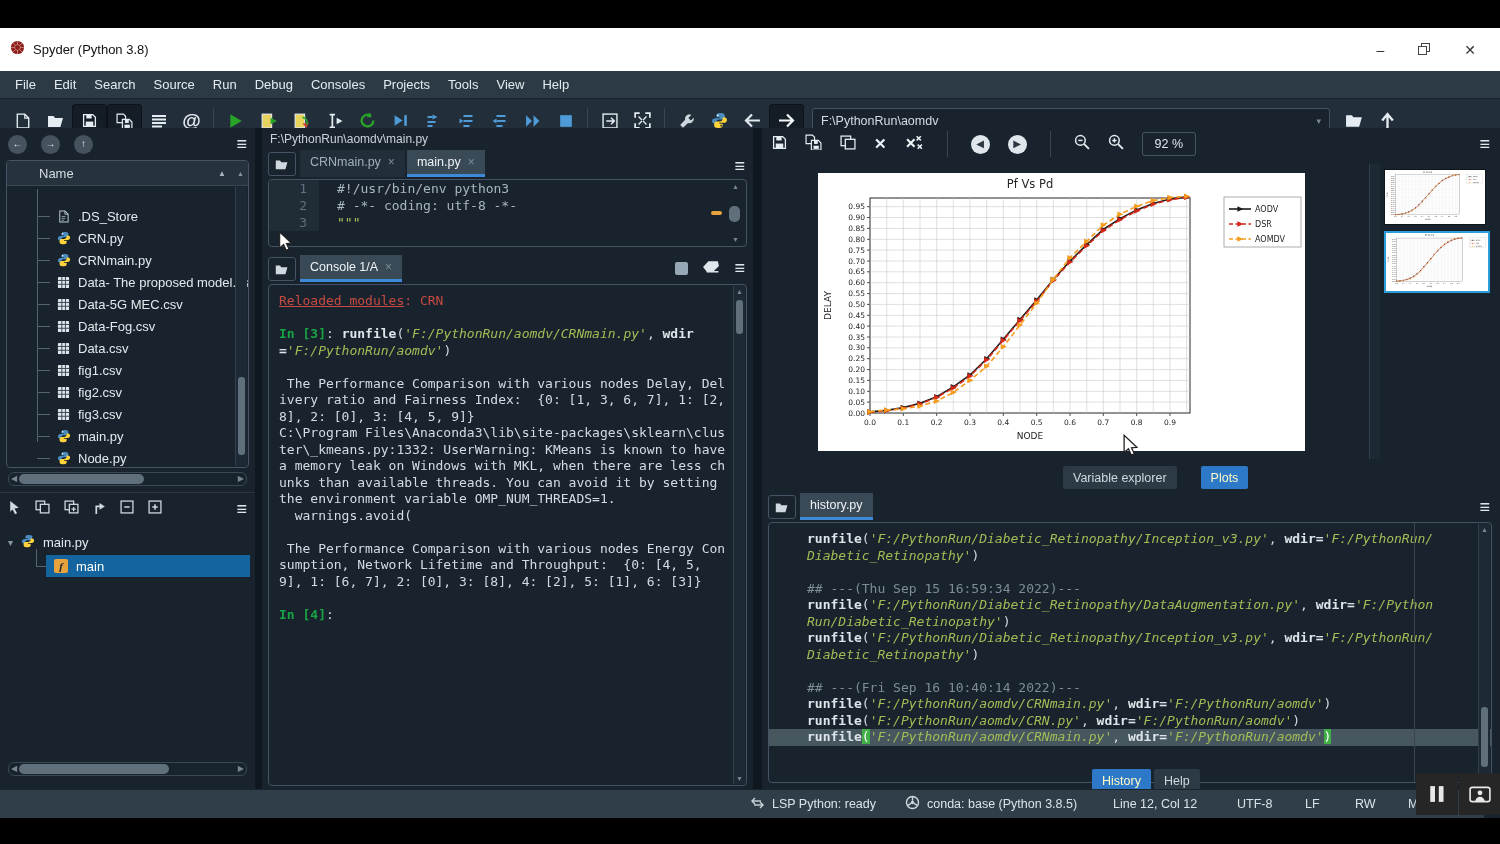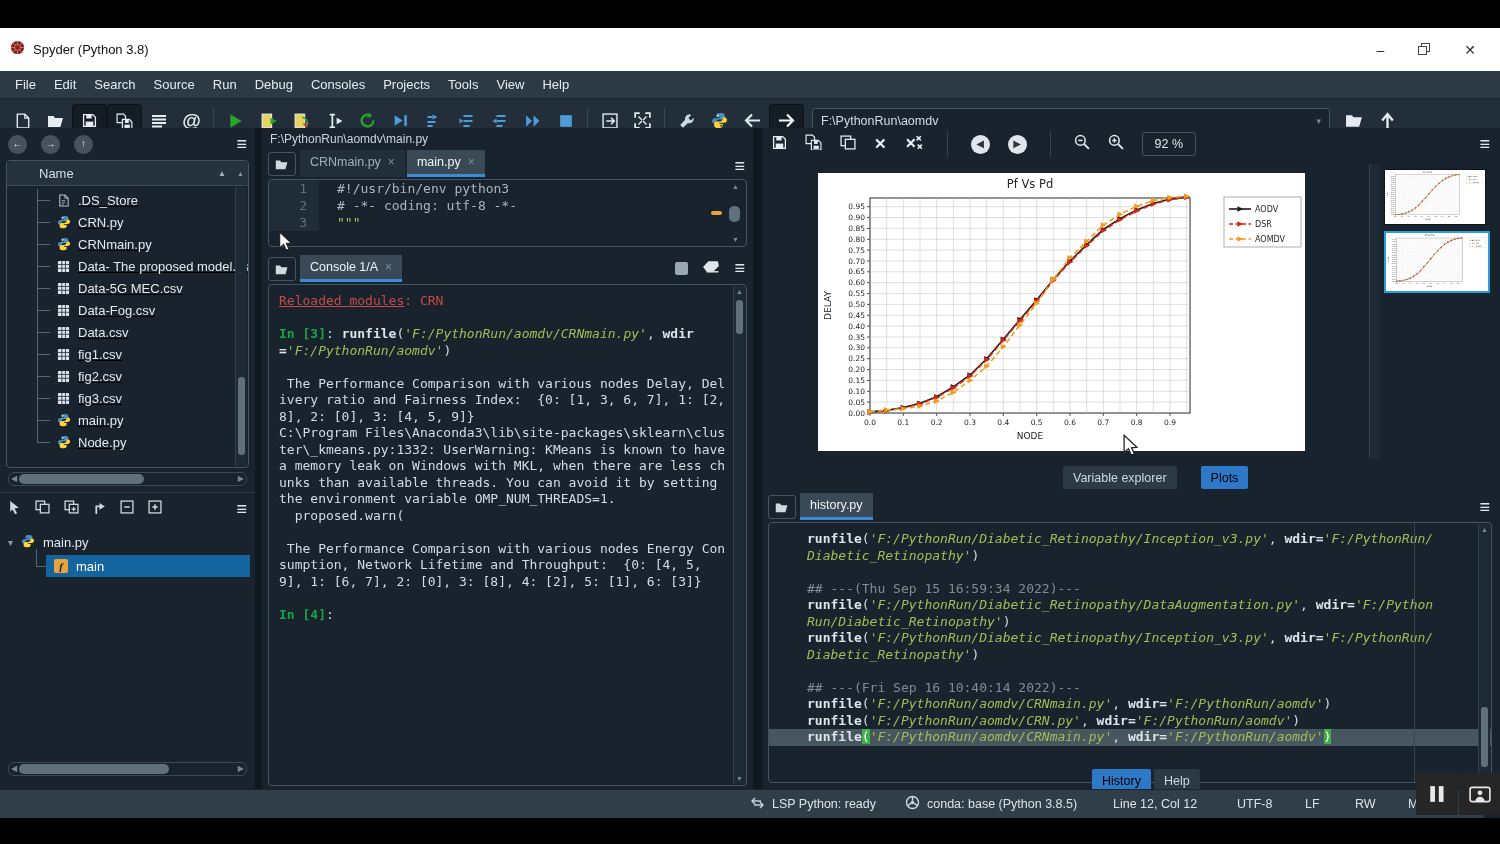--- a/index.html
+++ b/index.html
@@ -31,21 +31,21 @@
   .ptool{height:32px;display:flex;align-items:center;padding:0 8px;gap:14px;flex:0 0 auto;}
   .circ{width:19px;height:19px;border-radius:50%;background:#46535e;display:flex;align-items:center;justify-content:center;
     color:#e8eef3;font-size:10px;line-height:10px;}
   .hamb{margin-left:auto;color:#dfe7ec;font-size:18px;font-weight:bold;line-height:14px;}
   .files-table{margin:0 6px;border:1px solid #455364;border-radius:4px;height:306px;position:relative;
     background:#19232d;overflow:hidden;flex:0 0 auto;}
   .fhead{height:24px;background:#26323d;border-bottom:1px solid #3a4754;display:flex;align-items:center;
     color:#d5dde2;font-size:13px;padding-left:32px;position:relative;}
   .fhead .sort{position:absolute;right:22px;font-size:8px;color:#aab6bf;}
   .fhead .scrup{position:absolute;right:4px;font-size:7px;color:#8494a0;}
-  .files-list{position:relative;padding-top:3px;text-decoration:underline;}
+  .files-list{position:relative;padding-top:19px;}
   .files-list::before{content:'';position:absolute;left:30px;top:3px;height:253px;width:1px;background:#56666f;}
   .frow{height:22px;display:flex;align-items:center;padding-left:30px;}
   .frow .stub{width:13px;height:0;border-top:1px solid #56666f;margin-right:5px;flex:0 0 auto;}
   .frow .ficon{width:17px;display:flex;justify-content:center;margin-right:6px;flex:0 0 auto;}
   .frow .flabel{color:#e2e9ee;font-size:13px;white-space:nowrap;}
   .files-vscroll{position:absolute;right:1px;top:26px;bottom:1px;width:11px;background:#1d2935;border-left:1px solid #33404b;}
   .files-vscroll .thumb{position:absolute;left:2px;right:2px;top:68%;height:28%;background:#5f707c;border-radius:3px;}
   .hscroll{height:12px;margin:4px 8px 2px 8px;border:1px solid #3a4754;border-radius:6px;position:relative;flex:0 0 auto;}
   .hscroll .thumb{position:absolute;top:1px;bottom:1px;left:2px;width:120px;background:#5f707c;border-radius:5px;}
   .hscroll .arr{position:absolute;top:0;font-size:8px;color:#77868f;line-height:11px;}
@@ -101,21 +101,21 @@
   .zoombox{height:22px;border:1px solid #455364;border-radius:3px;color:#dfe7ec;font-size:12.5px;
     display:flex;align-items:center;padding:0 12px;}
   .plot-canvas{position:absolute;left:56px;top:45px;width:487px;height:278px;background:#fff;}
   .plots-vsep{position:absolute;left:607px;top:36px;width:10px;height:295px;border-left:1px solid #33404b;background:#1d2935;}
   .thumbs{position:absolute;left:622px;top:41px;width:106px;}
   .thumb-item{width:100px;height:54px;background:#fff;margin-bottom:6px;border:1px solid #0d141a;}
   .thumb-item.sel{border:2px solid #2d9cdb;width:102px;height:58px;}
   .pane-tabs{position:absolute;display:flex;gap:3px;}
   .ptab{height:23px;display:flex;align-items:center;padding:0 10px;font-size:12.5px;color:#cfd8de;
     background:#2c3a45;border-radius:2px;}
-  .ptab.active{background:#2d79c7;color:#000000;}
+  .ptab.active{background:#2d79c7;color:#fef9c3;}
   
   .hist-tabs{position:absolute;left:0;top:365px;right:0;height:27px;display:flex;align-items:flex-end;padding-left:4px;}
   .hist-tabs .hamb{position:absolute;right:10px;bottom:6px;}
   .hist-body{position:absolute;left:6px;right:8px;top:394px;height:243px;border:1px solid #455364;border-radius:4px;
     background:#19232d;overflow:hidden;padding:8px 54px 8px 38px;}
   .hist-body .edge{position:absolute;left:645px;top:0;bottom:0;width:1px;background:#39454f;}
   .hist-body .hl{margin-left:-38px;padding-left:38px;margin-right:-54px;padding-right:54px;}
   .hist-body .vscr{position:absolute;right:1px;top:1px;bottom:1px;width:11px;background:#1d2935;border-left:1px solid #33404b;}
   .hist-body .vscr .thumb{position:absolute;left:2px;right:2px;bottom:14px;height:60px;background:#5f707c;border-radius:3px;}
   
@@ -578,21 +578,21 @@
         </span>
       </div>
       <div class="console-box">
         <div id="console-lines">
             <div class="cline"><span class="s-red s-u">Reloaded modules</span><span class="s-red">: CRN</span></div>
             <div class="cline">&nbsp;</div>
             <div class="cline"><span class="s-prompt">In [3]</span><span class="s-plain">: </span><span class="s-bold">runfile</span><span class="s-plain">(</span><span class="s-string">'F:/PythonRun/aomdv/CRNmain.py'</span><span class="s-plain">, </span><span class="s-bold">wdir=</span><span class="s-string">'F:/PythonRun/aomdv'</span><span class="s-plain">)</span></div>
             <div class="cline">&nbsp;</div>
             <div class="cline"><span class="s-plain"> The Performance Comparison with various nodes Delay, Delivery ratio and Fairness Index:  {0: [1, 3, 6, 7], 1: [2, 8], 2: [0], 3: [4, 5, 9]}</span></div>
             <div class="cline"><span class="s-plain">C:\Program Files\Anaconda3\lib\site-packages\sklearn\cluster\_kmeans.py:1332: UserWarning: KMeans is known to have a memory leak on Windows with MKL, when there are less chunks than available threads. You can avoid it by setting the environment variable OMP_NUM_THREADS=1.</span></div>
-            <div class="cline"><span class="s-plain">  proposed.warn(</span></div>
+            <div class="cline"><span class="s-plain">  warnings.avoid(</span></div>
             <div class="cline">&nbsp;</div>
             <div class="cline"><span class="s-plain"> The Performance Comparison with various nodes Energy Consumption, Network Lifetime and Throughput:  {0: [4, 5, 9], 1: [6, 7], 2: [0], 3: [8], 4: [2], 5: [1], 6: [3]}</span></div>
             <div class="cline">&nbsp;</div>
             <div class="cline"><span class="s-prompt">In [4]</span><span class="s-plain">: </span></div>
           </div>
         <div class="vscr">
           <span class="arr" style="top:2px;">▲</span>
           <span class="thumb"></span>
           <span class="arr" style="bottom:2px;">▼</span>
         </div>

